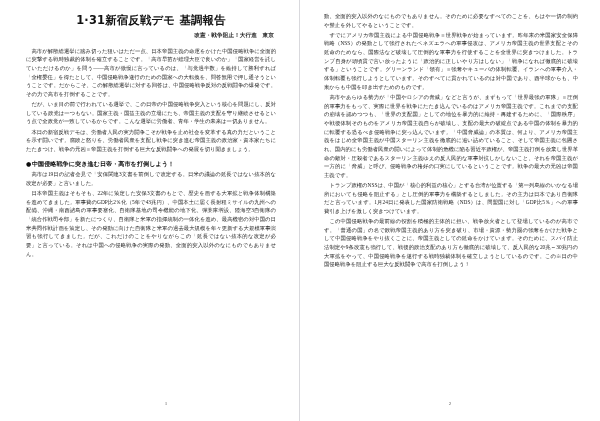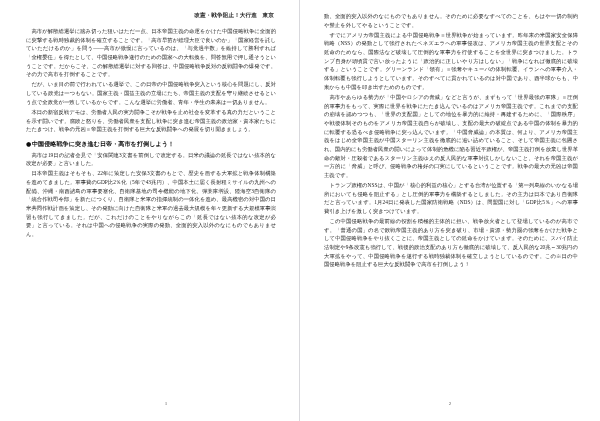--- a/index.html
+++ b/index.html
@@ -110,20 +110,21 @@
   .page-right .page-number { padding-left: 0px; }
 </style>
 </head>
 <body>
 
 <div class="spread">
 
   <div class="page page-left">
     <div class="page-inner">
 
+      <div class="doc-title">1·31新宿反戦デモ 基調報告</div>
       <div class="doc-subtitle">改憲・戦争阻止！大行進　東京</div>
 
       <p class="para">高市が解散総選挙に踏み切った狙いはただ一点、日本帝国主義の命運をかけた中国侵略戦争に全面的に突撃する戦時独裁的体制を確立することです。「高市早苗が総理大臣で良いのか」「国家経営を託していただけるのか」を問う——高市が傲慢に言っているのは、「与党過半数」を維持して勝利すれば「全権委任」を得たとして、中国侵略戦争遂行のための国家への大転換を、問答無用で押し通そうということです。だからこそ、この解散総選挙に対する回答は、中国侵略戦争反対の反戦闘争の爆発です。その力で高市を打倒することです。</p>
       <p class="para">だが、いま目の前で行われている選挙で、この日帝の中国侵略戦争突入という核心を問題にし、反対している政党は一つもない。国家主義・国益主義の立場にたち、帝国主義の支配を守り継続させるという点で全政党が一致しているからです。こんな選挙に労働者、青年・学生の未来は一切ありません。</p>
       <p class="para">本日の新宿反戦デモは、労働者人民の実力闘争こそが戦争を止め社会を変革する真の力だということを示す闘いです。腐敗と怒りを、労働者民衆を支配し戦争に突き進む帝国主義の政治家・資本家たちにたたきつけ、戦争の元凶＝帝国主義を打倒する巨大な反戦闘争への発展を切り開きましょう。</p>
 
       <div class="section-heading"><span class="bullet-glyph">●</span><span>中国侵略戦争に突き進む日帝・高市を打倒しよう！</span></div>
 
       <p class="para">高市は19日の記者会見で「安保関連3文書を前倒しで改定する。日米の議論の延長ではない抜本的な改定が必要」と言いました。</p>
       <p class="para">日本帝国主義はそもそも、22年に策定した安保3文書のもとで、歴史を画する大軍拡と戦争体制構築を進めてきました。軍事費のGDP比2％化（5年で43兆円）、中国本土に届く長射程ミサイルの九州への配備、沖縄・南西諸島の軍事要塞化、自衛隊基地の司令機能の地下化、弾薬庫増設、陸海空3自衛隊の「統合作戦司令部」を新たにつくり、自衛隊と米軍の指揮統制の一体化を進め、最高機密の対中国の日米共同作戦計画を策定し、その発動に向けた自衛隊と米軍の過去最大規模を年々更新する大規模軍事演習も強行してきました。だが、これだけのことをやりながらこの「延長ではない抜本的な改定が必要」と言っている。それは中国への侵略戦争の実際の発動、全面的突入以外のなにものでもありません。</p>

